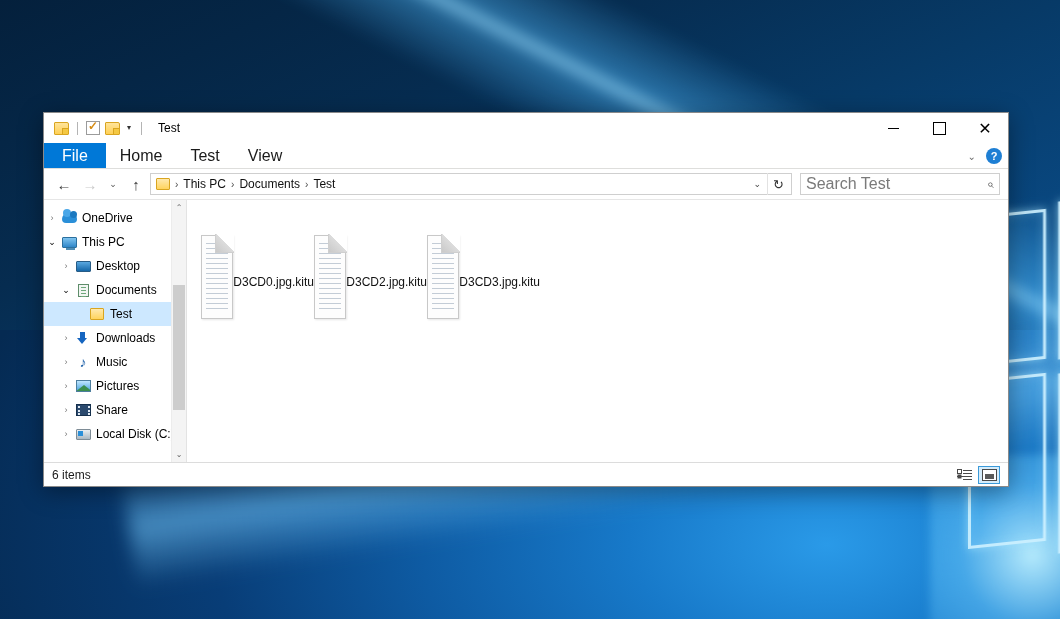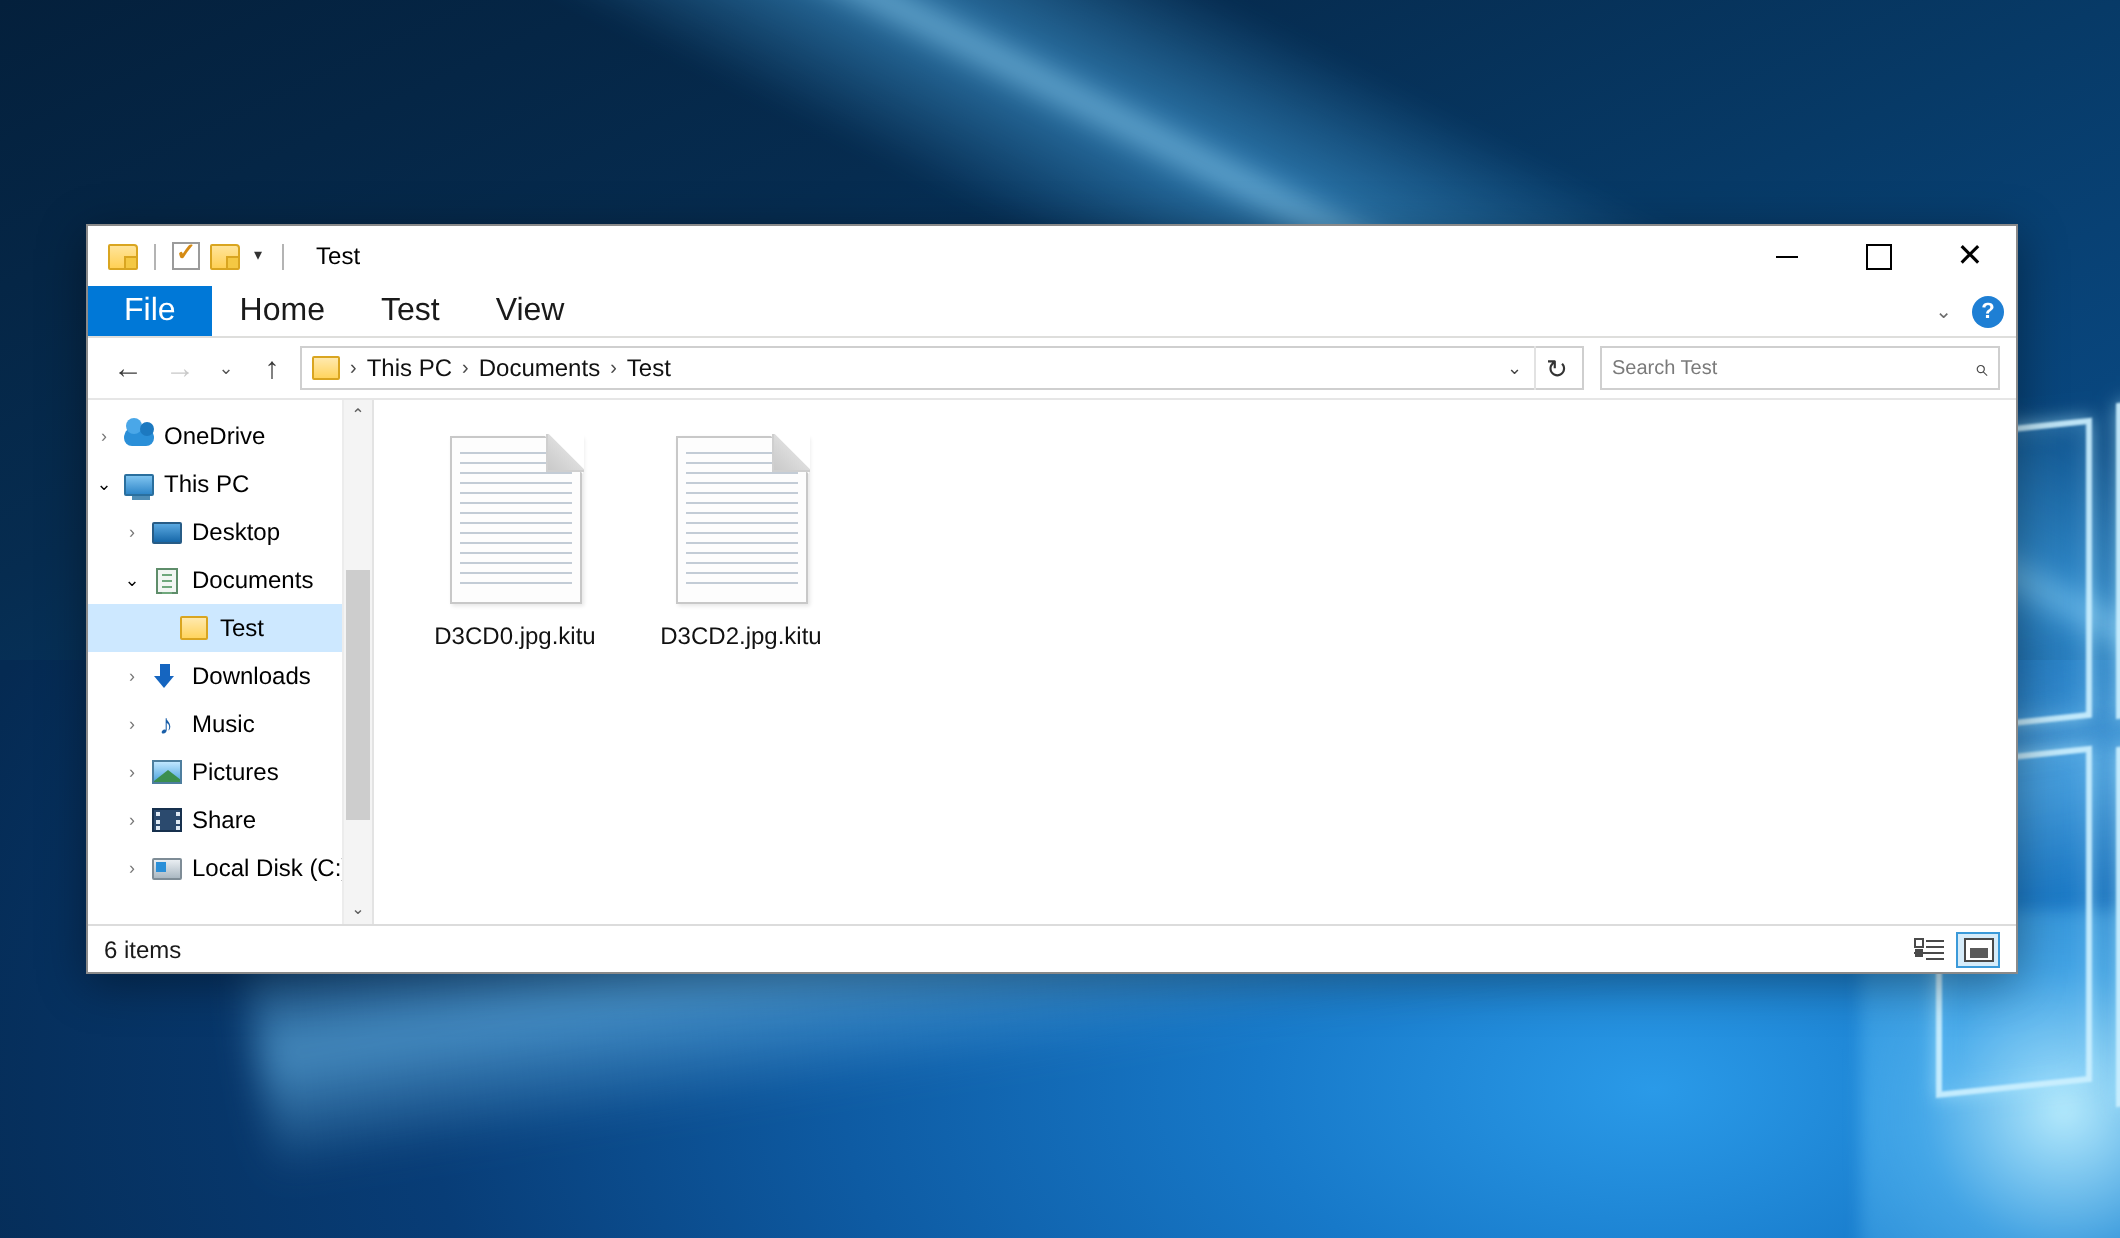--- a/index.html
+++ b/index.html
@@ -194,21 +194,21 @@
   .refresh {
     width: 22px; height: 22px; border-left: 1px solid #e2e2e2;
     display: flex; align-items: center; justify-content: center;
     font-size: 13px; color: #333;
   }
   .searchbox {
     width: 200px; height: 22px; margin-left: 6px;
     border: 1px solid #cfcfcf; background: #fff;
     display: flex; align-items: center; padding: 0 5px;
   }
-  .search-ph { flex: 1; font-size: 10px; color: #7a7a7a; }
+  .search-ph { flex: 1; font-size: 16px; color: #7a7a7a; }
   .search-ico { font-size: 12px; color: #4a4a4a; transform: scaleX(-1); }
 
   
   .wbody { flex: 1; display: flex; min-height: 0; border-top: 1px solid #e6e6e6;}
   .sidebar {
     width: 142px; flex: 0 0 142px;
     background: #fff;
     position: relative;
     padding-top: 6px;
     overflow: hidden;
@@ -340,21 +340,21 @@
   
   .content {
     flex: 1; background: #fff; position: relative;
     padding: 14px 0 0 14px;
     display: flex; flex-wrap: wrap;
     align-content: flex-start;
     overflow: hidden;
   }
   .file-tile {
     width: 113px; height: 122px;
-    display: flex; flex-direction: column; align-items: center;
+    display: flex; flex-direction: row; align-items: center;
     padding-top: 4px;
   }
   .doc-icon {
     width: 66px; height: 84px;
     position: relative;
   }
   .doc-page {
     position: absolute; inset: 0;
     background: #fdfdfd;
     border: 1px solid #c8c8c8;
@@ -602,20 +602,29 @@
         <div class="file-tile">
           <div class="doc-icon">
             <div class="doc-page"></div>
               <div class="doc-lines"></div>
             <div class="doc-fold-mask"></div>
               <div class="doc-fold"></div>
           </div>
           <div class="file-name">D3CD2.jpg.kitu</div>
         </div>
 
+        <div class="file-tile">
+          <div class="doc-icon">
+            <div class="doc-page"></div>
+              <div class="doc-lines"></div>
+            <div class="doc-fold-mask"></div>
+              <div class="doc-fold"></div>
+          </div>
+          <div class="file-name">D3CD3.jpg.kitu</div>
+        </div>
 
 
 
       </div>
     </div>
 
     <div class="statusbar">
       <span>6 items</span>
       <span class="status-spacer"></span>
       <span class="viewbtns">

